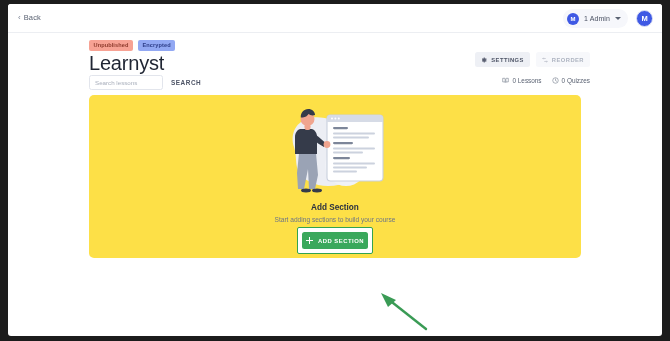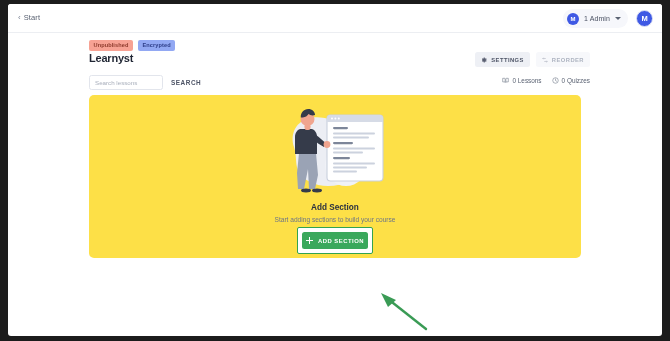--- a/index.html
+++ b/index.html
@@ -115,22 +115,22 @@
     letter-spacing: .1px;
     line-height: 1;
     color: #fff;
   }
   .badge.unpublished { background: #f7a294; color: #8d3a2c; }
   .badge.encrypted  { background: #92a8f3; color: #2c3c87; }
 
   #course-title {
     position: absolute;
     left: 81px; top: 19px;
-    font-size: 11px;
-    font-weight: bold;
+    font-size: 20px;
+    font-weight: normal;
     color: #1f2533;
     letter-spacing: -.2px;
   }
 
   
   #header-actions {
     position: absolute;
     right: 72px; top: 19px;
     display: flex;
     gap: 6px;
@@ -283,21 +283,21 @@
 </head>
 <body>
 
 <div id="frame">
   <div id="page">
 
     <div id="topbar">
 
       <div id="back-link">
         <span class="chev">‹</span>
-        <span>Start</span>
+        <span>Back</span>
       </div>
 
       <div id="user-pill">
         <span class="mini-avatar">M</span>
         <span id="user-name">1 Admin</span>
         <span class="caret"></span>
       </div>
 
       <div id="main-avatar">M</div>
     </div>

